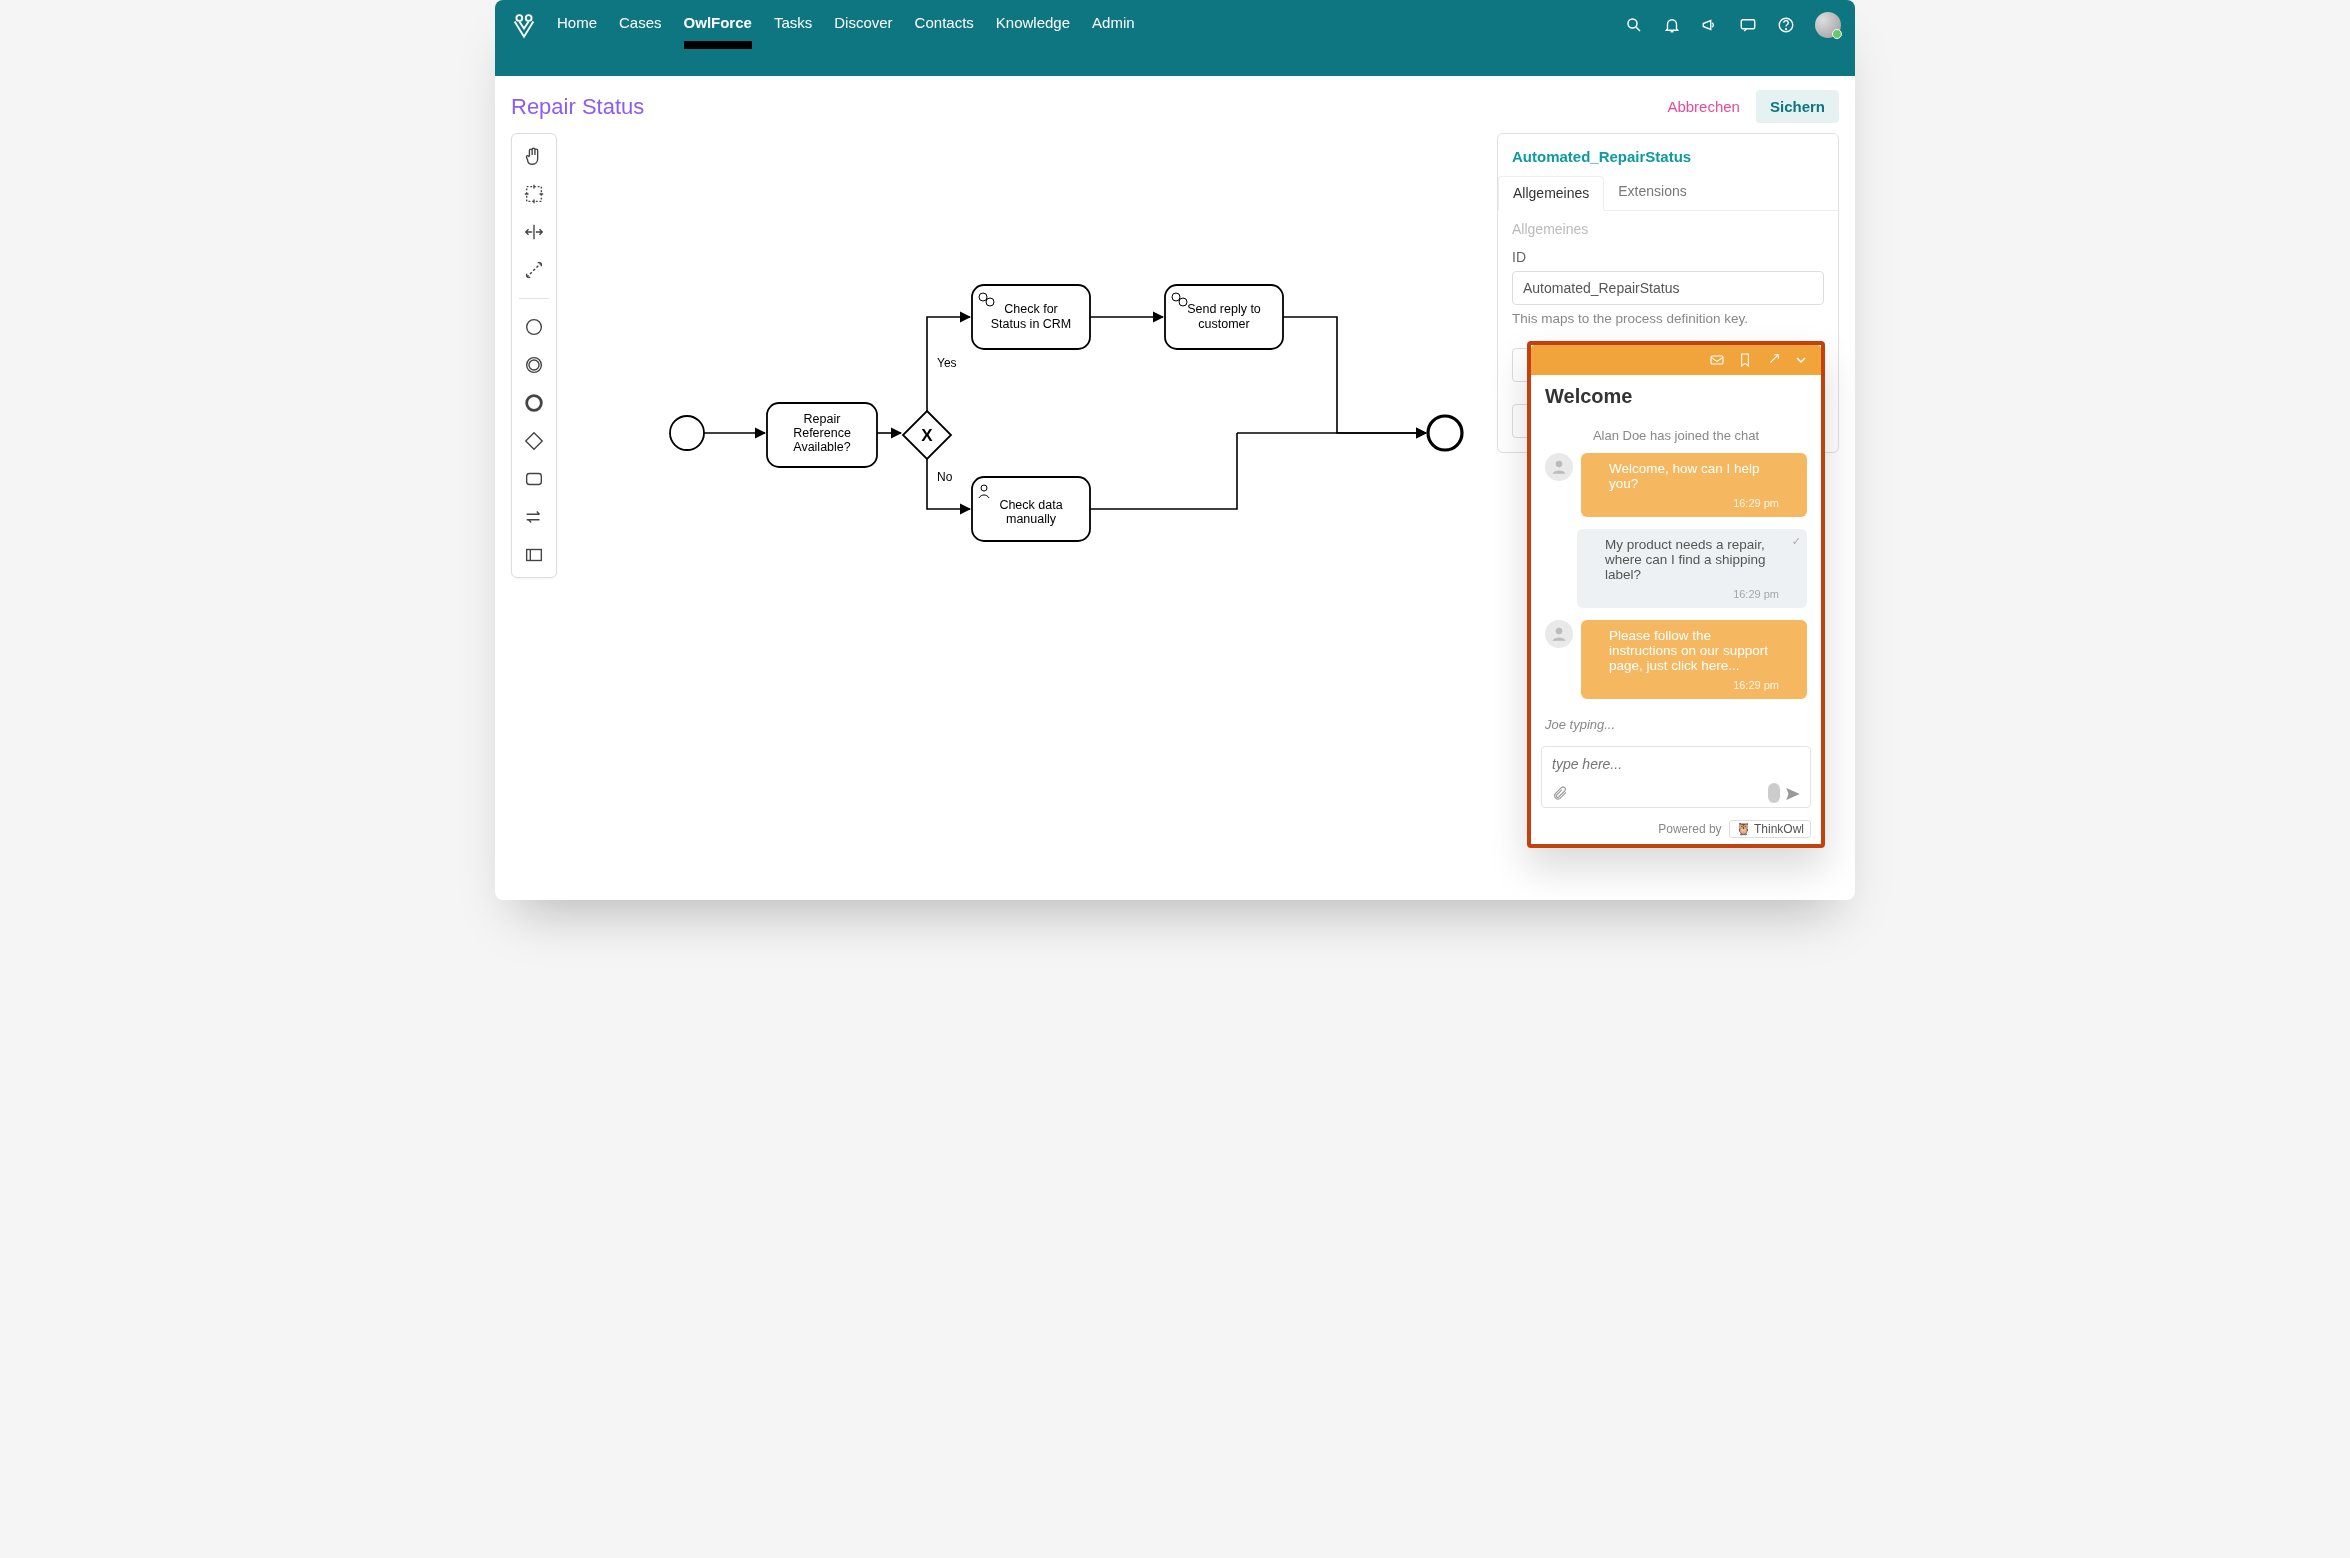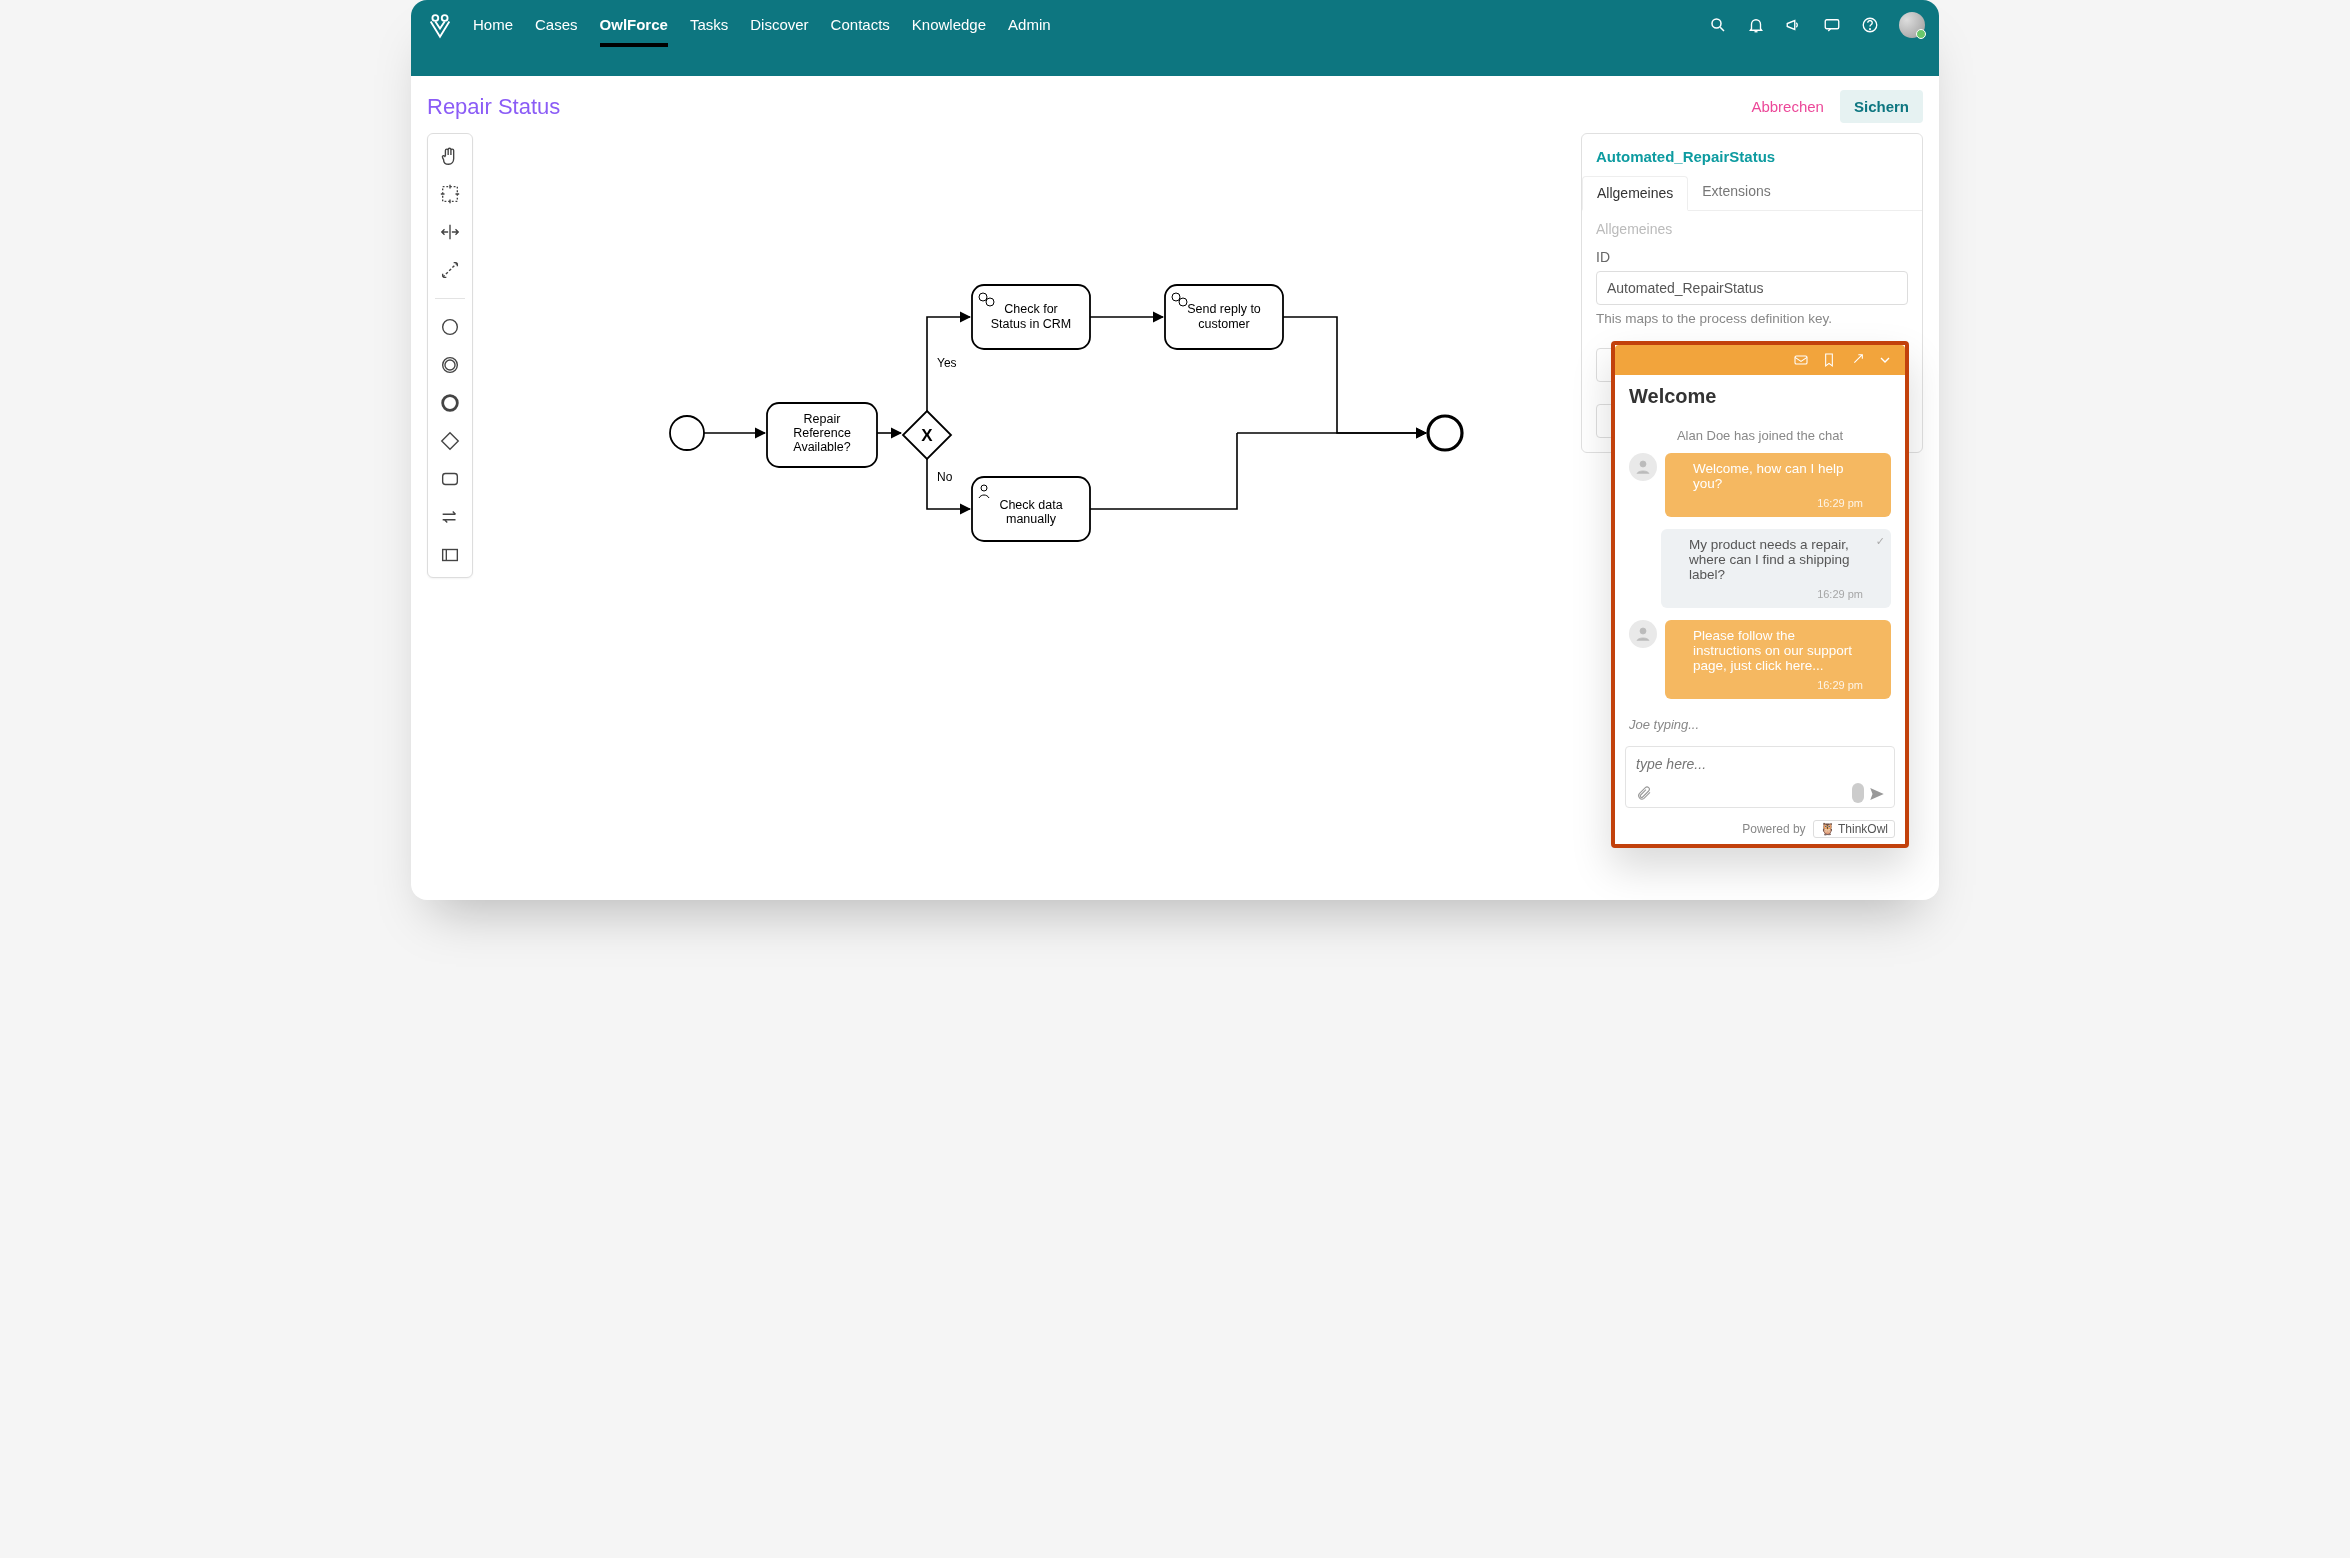--- a/index.html
+++ b/index.html
@@ -1,24 +1,24 @@
 <!DOCTYPE html>
 <html><head>
   <meta charset="utf-8">
   <style>
     * { box-sizing: border-box; margin: 0; padding: 0; }
     html, body { width: 100%; height: 100%; font-family: "Segoe UI", Arial, sans-serif; background: #f5f5f5; color: #333; }
-    .app-shell { width: 1528px; height: 900px; margin: 0 auto; background: #fff; position: relative; box-shadow: 0 30px 50px -20px rgba(0,0,0,0.25); border-radius: 16px; overflow: hidden; }
+    .app-shell { width: 1360px; height: 900px; margin: 0 auto; background: #fff; position: relative; box-shadow: 0 30px 50px -20px rgba(0,0,0,0.25); border-radius: 8px; overflow: hidden; }
 
     
     .topbar { display: flex; align-items: center; height: 50px; background: #0d7680; color: #fff; padding: 0 14px; gap: 18px; }
     .logo { width: 30px; height: 30px; display:flex; align-items:center; justify-content:center; }
     .nav { display: flex; gap: 22px; font-size: 15px; }
     .nav-item { cursor: pointer; padding: 12px 0 10px; position: relative; }
-    .nav-item.active { border-bottom: 4px solid #000000; font-weight: 600; }
+    .nav-item.active { border-bottom: 8px solid #000000; font-weight: 600; }
     .topbar-spacer { flex: 1; }
     .topbar-icons { display:flex; gap:20px; align-items:center; }
     .tb-icon { width:18px; height:18px; cursor:pointer; display:flex; align-items:center; justify-content:center; stroke:#fff; fill:none; }
     .avatar { width:26px; height:26px; border-radius:50%; background: radial-gradient(circle at 30% 30%, #ddd, #999); position:relative; }
     .avatar::after { content:""; position:absolute; right:-1px; bottom:-1px; width:8px; height:8px; border-radius:50%; background:#6bc76b; border:1.5px solid #fff; }
     .green-stripe { height: 26px; background:#0d7680; }
 
     
     .sub-header { display:flex; align-items:center; padding: 14px 16px 10px; }
     .page-title { font-size: 22px; font-weight: 400; color:#8b5cf6; }

